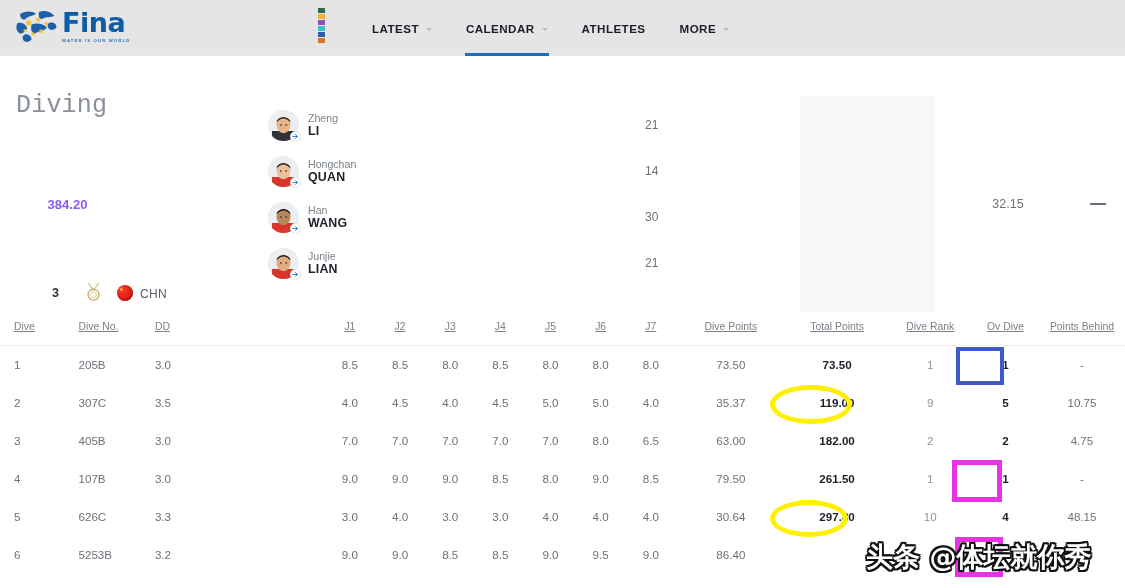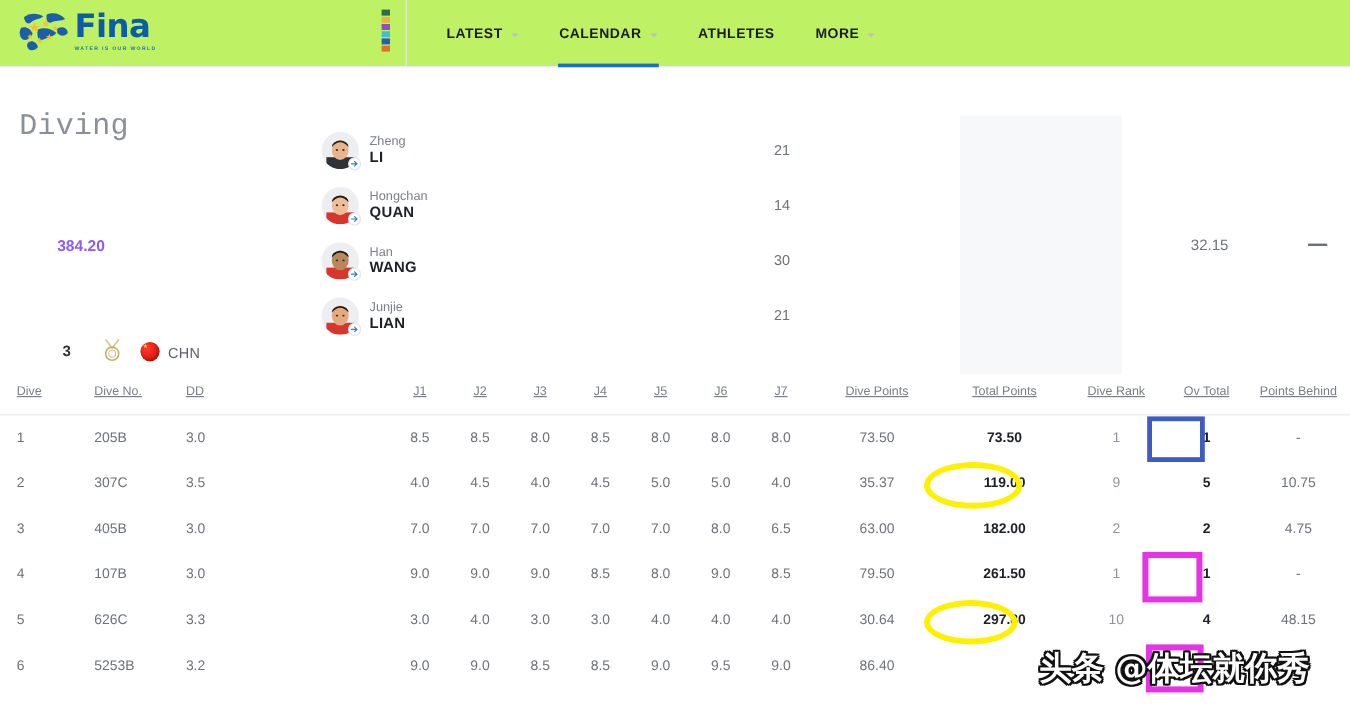--- a/index.html
+++ b/index.html
@@ -7,21 +7,21 @@
     width: 1125px; height: 588px;
     background: #ffffff;
     font-family: "Liberation Sans", sans-serif;
     overflow: hidden;
   }
   #root { position: relative; width: 1125px; height: 588px; background:#fff; }
 
   
   .topbar {
     position: absolute; left: 0; top: 0; width: 1125px; height: 56px;
-    background: #bef264;
+    background: #e5e5e5;
     border-bottom: 1px solid #e8eaec;
   }
   .logo-wrap {
     position: absolute; left: 14px; top: 7px;
     display: flex; align-items: center; gap: 4px;
   }
   .logo-globe { width: 44px; height: 38px; display:block; }
   .logo-text { display:flex; flex-direction:column; align-items:flex-start; }
   .logo-fina {
     font-family: "DejaVu Sans", sans-serif;
@@ -412,21 +412,21 @@
           <th>J1</th>
           <th>J2</th>
           <th>J3</th>
           <th>J4</th>
           <th>J5</th>
           <th>J6</th>
           <th>J7</th>
           <th>Dive Points</th>
           <th>Total Points</th>
           <th>Dive Rank</th>
-          <th>Ov Total</th>
+          <th>Ov Dive</th>
           <th>Points Behind</th>
         </tr>
     </thead>
     <tbody id="tbody">
         <tr>
           <td class="l">1</td>
           <td class="l">205B</td>
           <td class="l">3.0</td>
           <td></td>
           <td>8.5</td>

